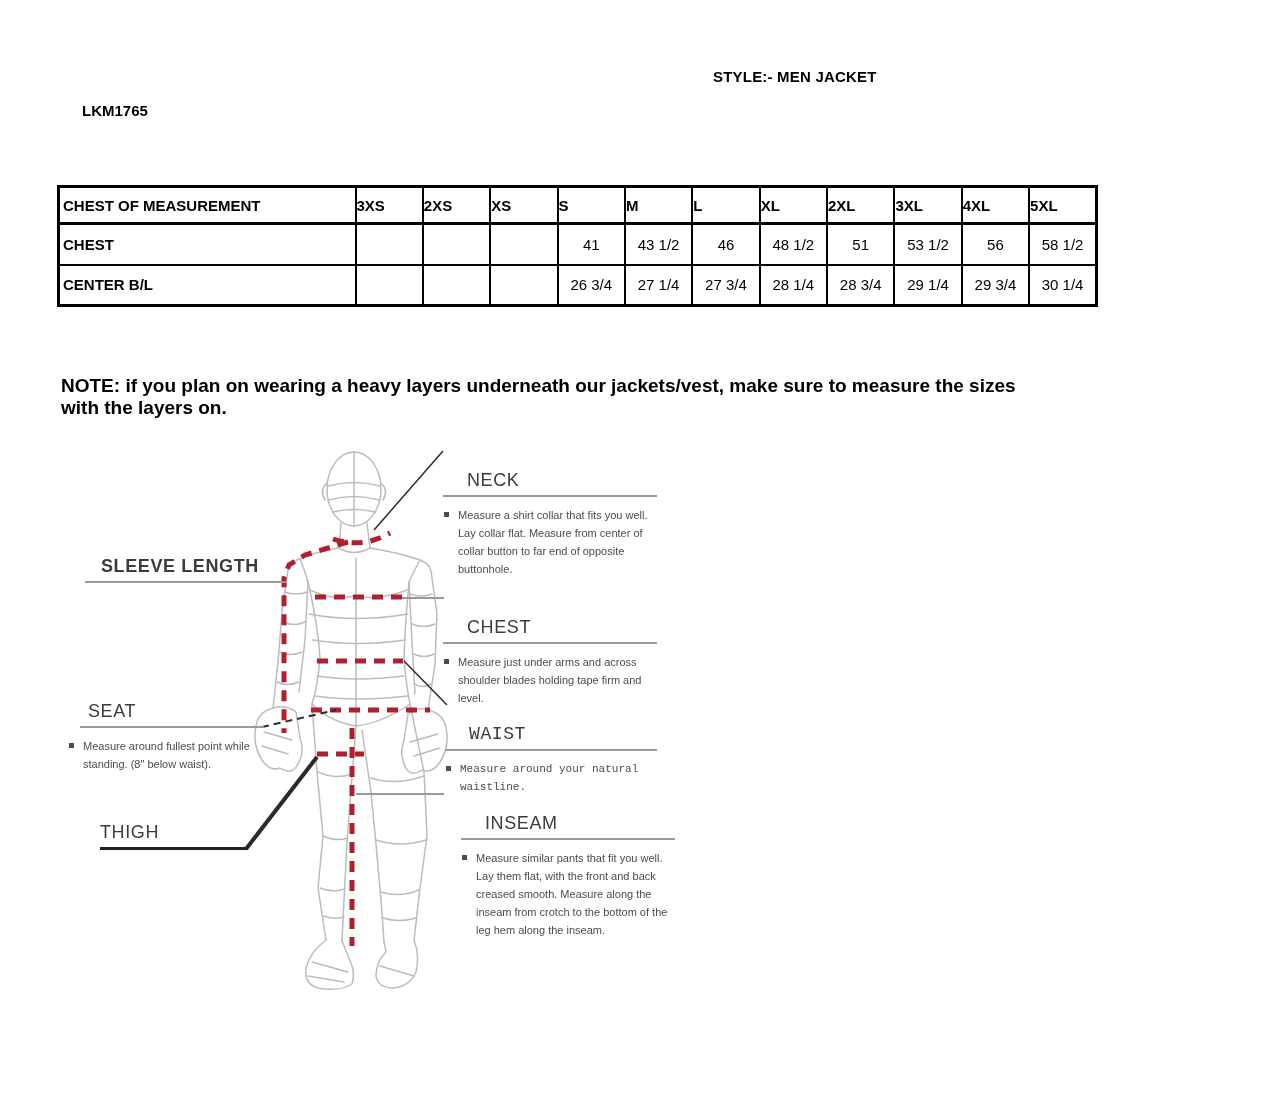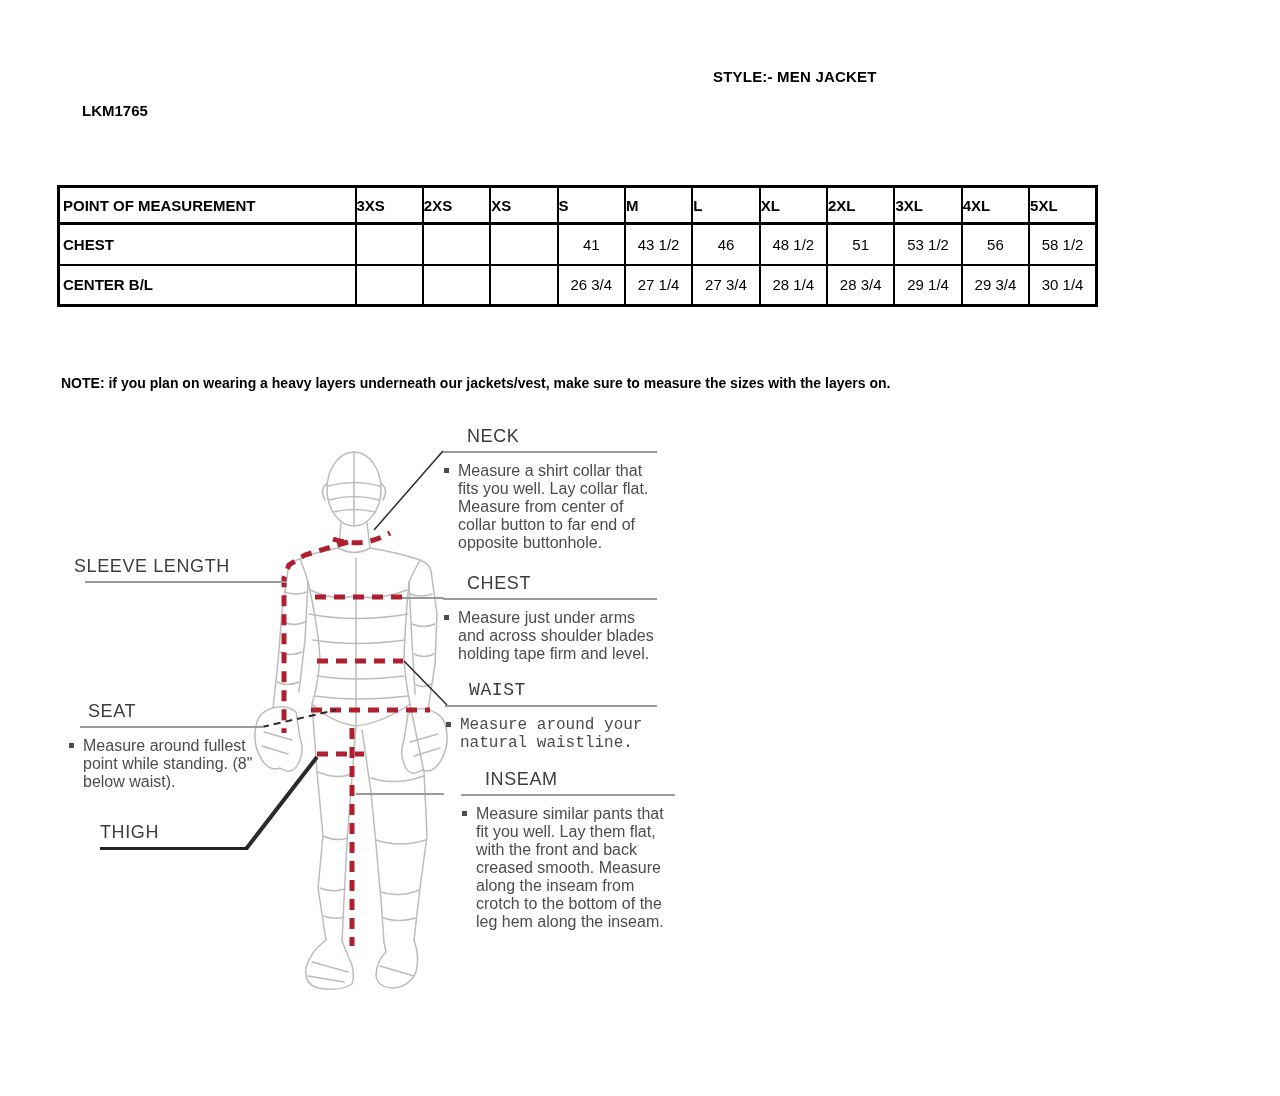--- a/index.html
+++ b/index.html
@@ -17,38 +17,38 @@
   
   table.size { position:absolute; left:57px; top:185px; width:1041px;
     border-collapse:collapse; table-layout:fixed; border:3px solid #000; }
   table.size th, table.size td { border:2px solid #000; font-size:15px; overflow:hidden; white-space:nowrap; }
   table.size col.c0 { width:297px; }
   table.size thead th { height:37px; font-weight:bold; text-align:left; border-bottom:3px solid #000; }
   table.size thead th.c0 { text-align:left; padding-left:3px; }
   table.size td { height:41px; text-align:center; font-weight:normal; }
   table.size td.rowlabel { text-align:left; font-weight:bold; padding-left:3px; }
 
-  .note { left:61px; top:375px; font-size:14px; font-weight:bold; width:980px; }
+  .note { left:61px; top:375px; font-size:19px; font-weight:bold; width:980px; }
 
   
   .guide { position:absolute; }
   .guide h3 { font-size:18px; line-height:24px; font-weight:normal; color:#3c3c3c; letter-spacing:.6px; }
   .guide .rule { height:2px; background:#9a9a9a; margin-top:3px; }
   .guide ul { list-style:none; margin-top:9px; }
-  .guide li { position:relative; padding-left:15px; font-size:16px; line-height:18px; color:#4c4c4c; }
+  .guide li { position:relative; padding-left:15px; font-size:11px; line-height:18px; color:#4c4c4c; }
   .guide li::before { content:""; position:absolute; left:1px; top:6px; width:5px; height:5px; background:#4c4c4c; }
 
   .g-neck   { left:443px; top:424px; width:214px; }
-  .g-neck h3, .g-chest h3, .g-waist h3, .g-inseam h3 { margin-left:24px; }
+  .g-neck h3, .g-chest h3, .g-waist h3, .g-inseam h3 { margin-left:24px;margin-top:44px; }
   .g-chest  { left:443px; top:571px; width:214px; }
   .g-waist  { left:445px; top:678px; width:212px;font-family:Liberation Mono, monospace; }
   .g-inseam { left:461px; top:767px; width:214px; }
 
   .g-sleeve { left:72px; top:554px; width:215px; }
-  .g-sleeve h3 { margin-left:2px; }
+  .g-sleeve h3 { margin-left:29px;font-weight:bold; }
   .g-sleeve .rule { margin-left:13px; }
   .g-seat   { left:68px; top:699px; width:200px; }
   .g-seat h3 { margin-left:20px; }
   .g-seat .rule { margin-left:12px; width:184px; }
   .g-thigh  { left:100px; top:820px; width:188px; }
   .g-thigh .rule { width:148px; height:3px; background:#222; }
   .g-thigh p { margin-top:10px; font-size:13.5px; line-height:19px; color:#2e2e2e; }
 
   
   svg.diagram { position:absolute; left:0; top:0; width:1280px; height:1096px; pointer-events:none; }
@@ -75,21 +75,21 @@
       <col>
       <col>
       <col>
       <col>
       <col>
       <col>
       <col>
   </colgroup>
   <thead>
     <tr>
-      <th class="c0">POINT OF MEASUREMENT</th>
+      <th class="c0">CHEST OF MEASUREMENT</th>
       <th>3XS</th>
       <th>2XS</th>
       <th>XS</th>
       <th>S</th>
       <th>M</th>
       <th>L</th>
       <th>XL</th>
       <th>2XL</th>
       <th>3XL</th>
       <th>4XL</th>

